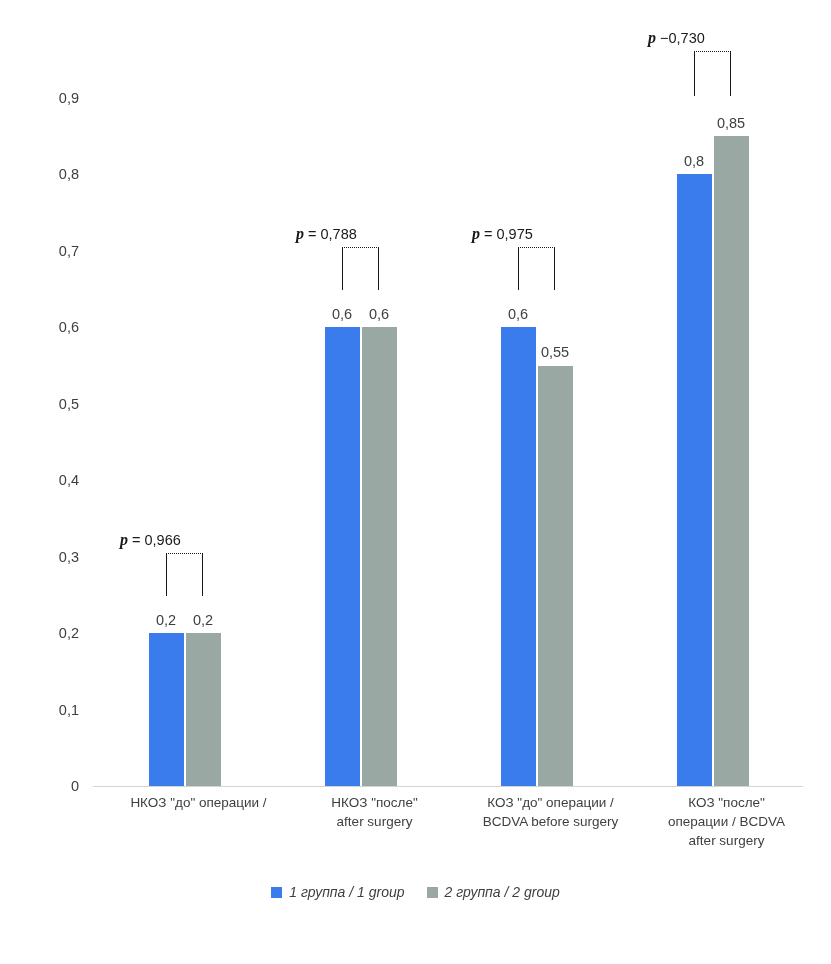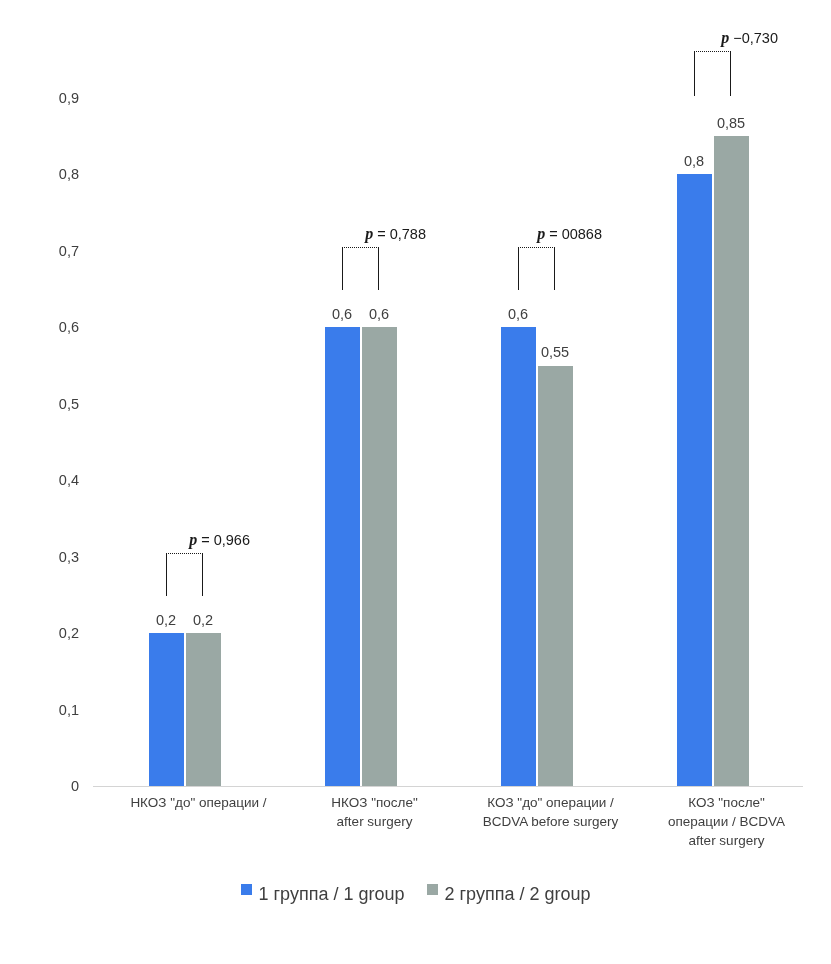--- a/index.html
+++ b/index.html
@@ -107,21 +107,21 @@
     top: 0;
     width: 0;
     border-left: 1px solid #1a1a1a;
   }
   .bracket .leg.left { left: 0; }
   .bracket .leg.right { left: 36px; }
   .p-label {
     position: absolute;
     width: 130px;
     left: -46px;
-    text-align: right;
+    text-align: left;
     font-size: 14.5px;
     color: #1a1a1a;
     white-space: nowrap;
   }
   .p-label i {
     font-family: "Liberation Serif", serif;
     font-style: italic;
     font-weight: bold;
     font-size: 16px;
   }
@@ -150,24 +150,26 @@
     left: 0;
     top: 884px;
     width: 831px;
     display: flex;
     justify-content: center;
     align-items: center;
     gap: 22px;
   }
   .legend-item {
     display: flex;
+    align-items: center;
     gap: 7px;
-    font-size: 18px;
-    color: #3f3f3f;
-    white-space: nowrap;
+    font-size: 14px;
+    color: #3f3f3f;
+    white-space: nowrap;
+    font-style: italic;
   }
   .legend-swatch {
     width: 11px;
     height: 11px;
     display: inline-block;
   }
 </style>
 </head>
 <body>
 
@@ -224,21 +226,21 @@
       <div class="bars">
         <div class="bar s1" style="height:458.7px;"></div>
         <div class="bar s2" style="height:420.4px;"></div>
       </div>
       <div class="bar-value v1" style="bottom:464px;">0,6</div>
       <div class="bar-value v2" style="bottom:426px;">0,55</div>
       <div class="bracket" style="bottom:496px; height:43px;">
         <div class="top"></div>
         <div class="leg left" style="height:43px;"></div>
         <div class="leg right" style="height:43px;"></div>
-        <div class="p-label" style="top:-22px;"><i>p</i> <span>= 00868</span></div>
+        <div class="p-label" style="top:-22px;"><i>p</i> <span>= 0,975</span></div>
       </div>
     </div>
 
     <div class="group" style="left:548px; width:170px;">
       <div class="bars">
         <div class="bar s1" style="height:611.6px;"></div>
         <div class="bar s2" style="height:649.9px;"></div>
       </div>
       <div class="bar-value v1" style="bottom:617px;">0,8</div>
       <div class="bar-value v2" style="bottom:655px;">0,85</div>

